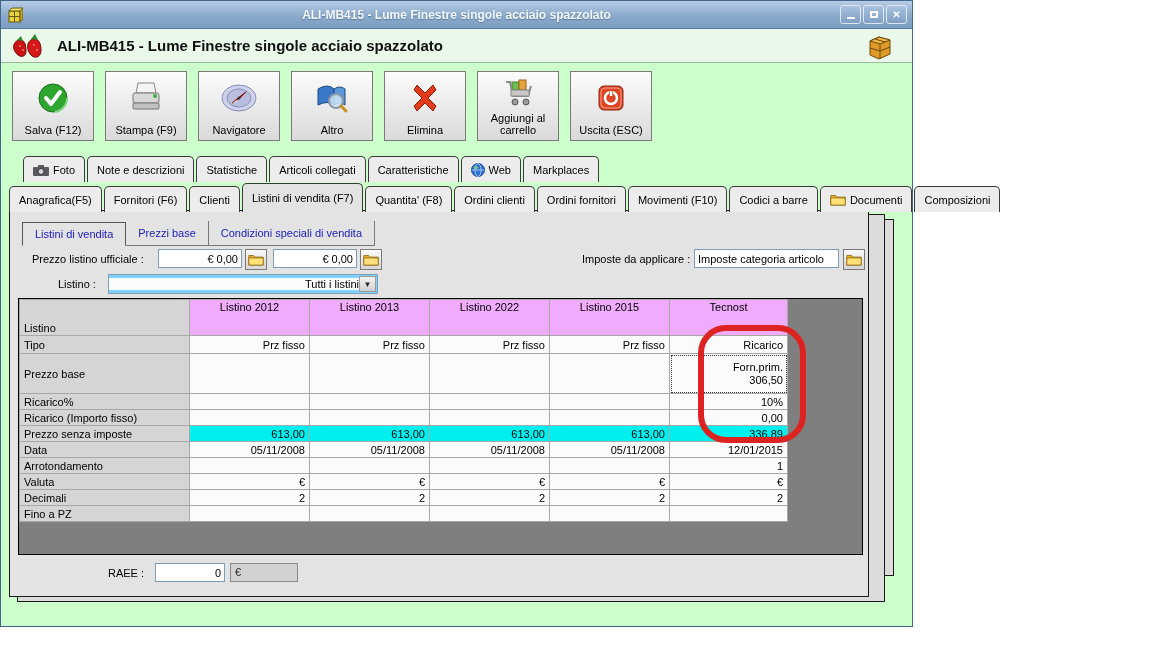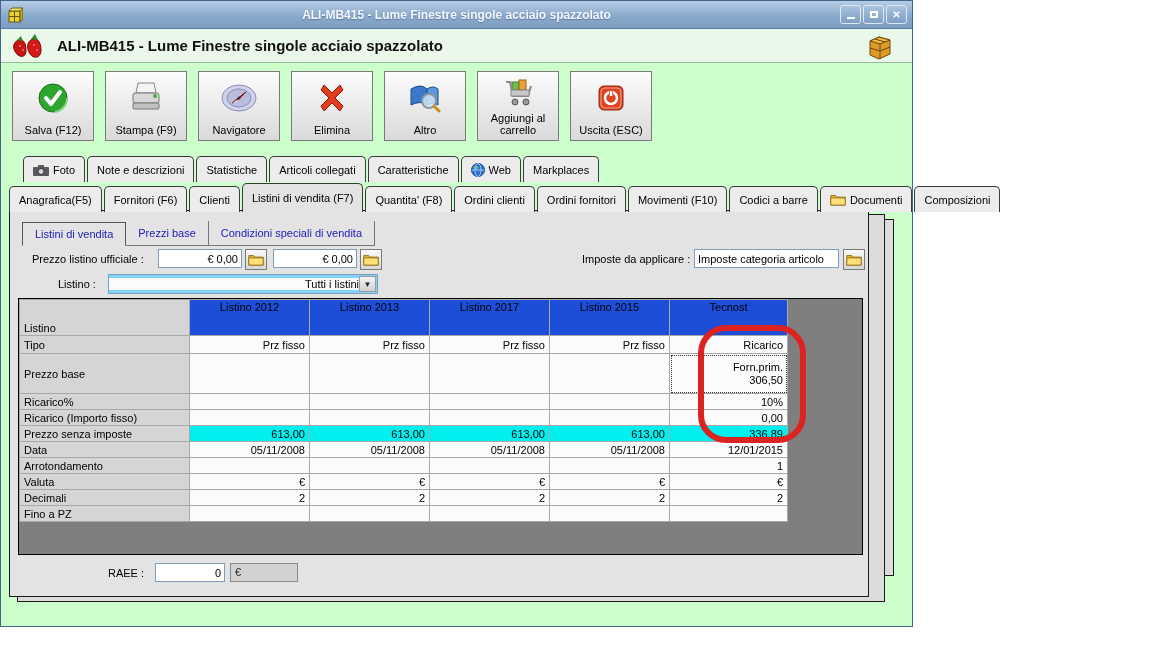--- a/index.html
+++ b/index.html
@@ -80,21 +80,21 @@
               align-items:center; justify-content:center; color:#222; }
 
   
   .table-wrap { position:absolute; left:8px; top:87px; width:845px; height:257px;
                 background:#7f7f7f; border:1px solid #000; }
   table.grid { border-collapse:collapse; table-layout:fixed; background:#fbfbfb; }
   table.grid td, table.grid th { border:1px solid #a8a8a8; font-size:11px; font-weight:normal;
                  padding:1px 4px; overflow:hidden; white-space:nowrap; }
   col.c-label { width:170px; } col.c-data { width:120px; } col.c-last { width:118px; }
   .lbl-cell { background:#d5d5d5; text-align:left; }
-  .hdr-cell { background:#1d4ed8; text-align:center; vertical-align:top; padding-top:3px; }
+  .hdr-cell { background:#f0abfc; text-align:center; vertical-align:top; padding-top:3px; }
   .corner   { background:#d5d5d5; text-align:left; vertical-align:bottom; padding-bottom:6px; }
   .val { text-align:right; background:#fbfbfb; }
   .cyan { background:#00efef; }
   .b { font-weight:bold; }
   .h-head { height:36px; } .h-tipo { height:18px; } .h-base { height:40px; } .h-std { height:16px; }
   .focus-cell { outline:1.5px dotted #333; outline-offset:-2px; }
   .two-line div { line-height:13px; }
 
   
   .row-raee { position:absolute; left:0; top:352px; width:100%; height:20px; }
@@ -188,37 +188,37 @@
             <path d="M12 22 L22 14 L26 11 L19 18 Z" fill="#cc2222" stroke="#881111"></path>
             <path d="M12 22 L19 18 L16 21 Z" fill="#eee"></path>
             <circle cx="19" cy="17" r="1.5" fill="#333"></circle>
           </svg>
         </div>
         <span class="tb-label">Navigatore</span>
       </div>
 
       <div class="tb-btn">
         <div class="tb-icon">
-          <svg width="34" height="34" viewBox="0 0 34 34">
-            <path d="M6 9 L9 4 L17 12 L25 4 L28 9 L20 17 L28 25 L25 30 L17 22 L9 30 L6 25 L14 17 Z" fill="#e23b1e" stroke="#8e1d08" stroke-linejoin="round"></path>
-          </svg>
-        </div>
-        <span class="tb-label">Elimina</span>
-      </div>
-
-      <div class="tb-btn">
-        <div class="tb-icon">
           <svg width="36" height="34" viewBox="0 0 36 34">
             <path d="M4 8 Q14 2 20 8 L20 24 Q14 19 4 24 Z" fill="#3a78c8" stroke="#1c4a86"></path>
             <path d="M20 8 Q26 4 31 8 L31 24 Q26 20 20 24 Z" fill="#5b95da" stroke="#1c4a86"></path>
             <circle cx="22" cy="20" r="7" fill="#cfe6f5" fill-opacity="0.85" stroke="#8a97a5" stroke-width="2"></circle>
             <line x1="27" y1="25" x2="32" y2="30" stroke="#c89020" stroke-width="3" stroke-linecap="round"></line>
           </svg>
         </div>
         <span class="tb-label">Altro</span>
+      </div>
+
+      <div class="tb-btn">
+        <div class="tb-icon">
+          <svg width="34" height="34" viewBox="0 0 34 34">
+            <path d="M6 9 L9 4 L17 12 L25 4 L28 9 L20 17 L28 25 L25 30 L17 22 L9 30 L6 25 L14 17 Z" fill="#e23b1e" stroke="#8e1d08" stroke-linejoin="round"></path>
+          </svg>
+        </div>
+        <span class="tb-label">Elimina</span>
       </div>
 
       <div class="tb-btn">
         <div class="tb-icon">
           <svg width="36" height="32" viewBox="0 0 36 32">
             <rect x="12" y="6" width="7" height="8" fill="#6fbf4f" stroke="#3f7f2a"></rect>
             <rect x="19" y="4" width="7" height="10" fill="#e8a23a" stroke="#96601a"></rect>
             <path d="M6 6 L10 6 L13 20 L28 20 L31 10" fill="none" stroke="#8a8a8a" stroke-width="2"></path>
             <rect x="11" y="14" width="18" height="6" fill="#c8c8c8" stroke="#8a8a8a"></rect>
             <circle cx="15" cy="26" r="3" fill="#9a9a9a" stroke="#555"></circle>
@@ -376,21 +376,21 @@
               <col class="c-data">
               <col class="c-data">
               <col class="c-data">
               <col class="c-last">
           </colgroup>
           <tbody>
               <tr class="h-head">
             <td class="corner">Listino</td>
             <th class="hdr-cell">Listino 2012</th>
             <th class="hdr-cell">Listino 2013</th>
-            <th class="hdr-cell">Listino 2017</th>
+            <th class="hdr-cell">Listino 2022</th>
             <th class="hdr-cell">Listino 2015</th>
             <th class="hdr-cell">Tecnost</th>
           </tr>
           <tr class="h-tipo">
             <td class="lbl-cell">Tipo</td>
             <td class="val">Prz fisso</td>
             <td class="val">Prz fisso</td>
             <td class="val">Prz fisso</td>
             <td class="val">Prz fisso</td>
             <td class="val">Ricarico</td>

